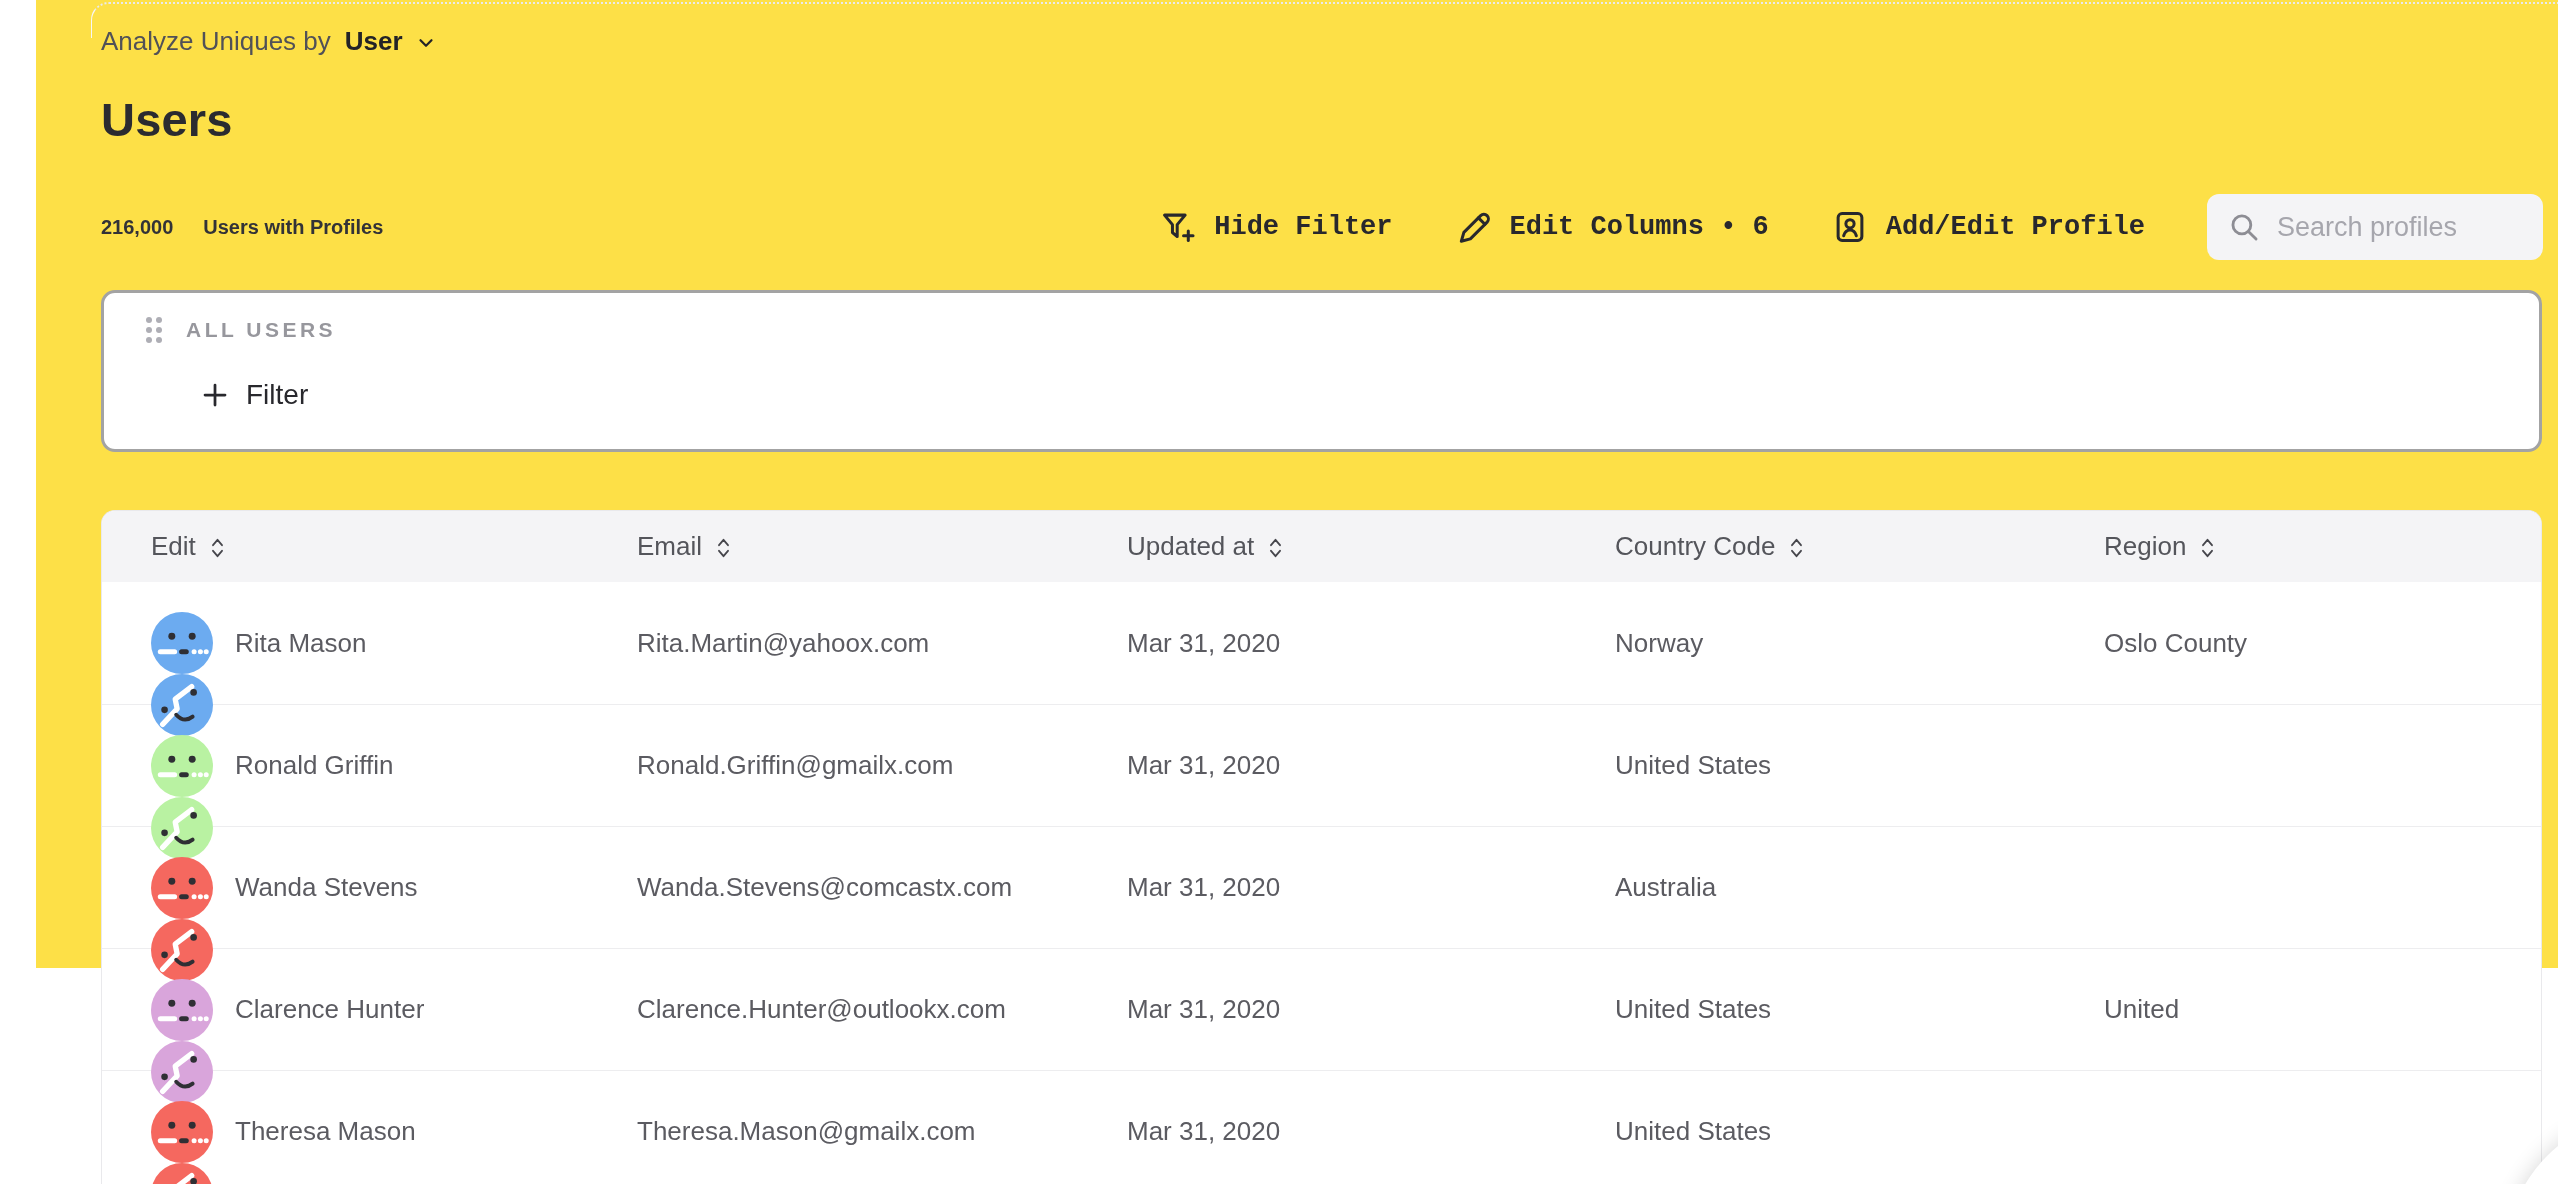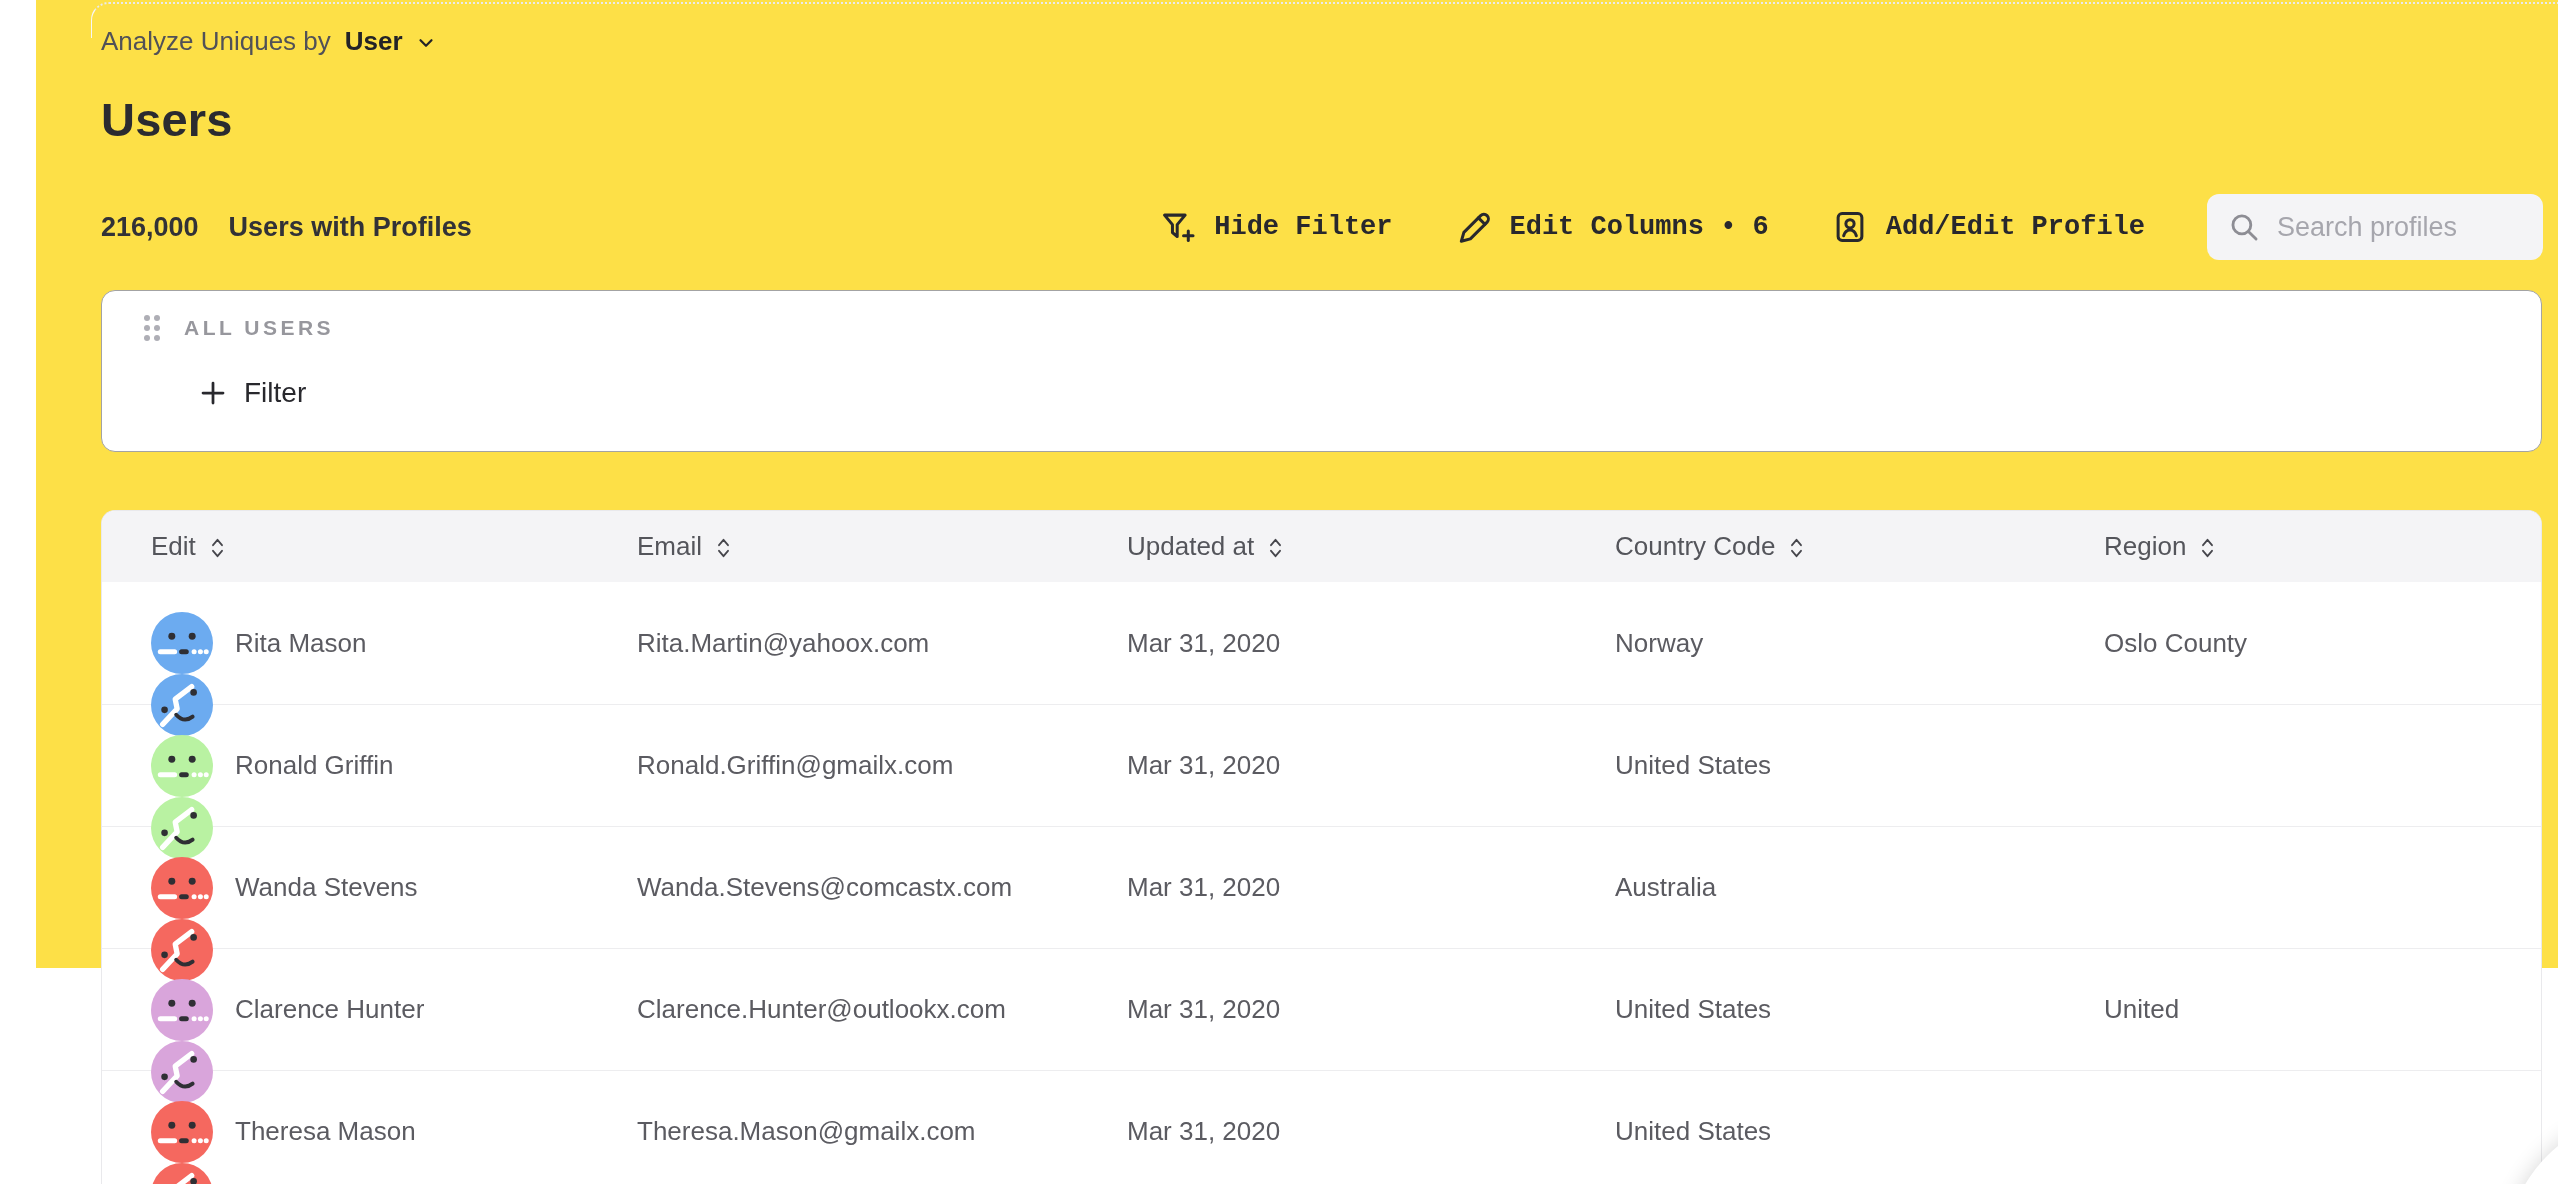--- a/index.html
+++ b/index.html
@@ -20,38 +20,38 @@
                  font-family:inherit; font-size:26px; font-weight:700; color:#232327; padding:0; }
   .analyze-btn svg { margin-top:3px; }
 
   
   .page-title { position:absolute; top:92px; left:65px; font-size:47px; font-weight:700; color:#2b2b30;
                 letter-spacing:0.2px; }
 
   
   .stats-row { position:absolute; top:192px; left:65px; right:51px; height:70px;
                display:flex; align-items:center; justify-content:space-between; }
-  .count-group { display:flex; align-items:center; gap:30px; font-size:27px; color:#323237; }
+  .count-group { display:flex; align-items:center; gap:30px; font-size:20px; color:#323237; }
   .count-number { font-weight:700; }
   .count-label  { font-weight:600; }
 
   .toolbar { display:flex; align-items:center; gap:62px; }
   .tool-btn { display:flex; align-items:center; gap:17px; background:none; border:none; cursor:pointer;
               font-family:Liberation Mono, monospace; font-size:27px; font-weight:600; color:#28282d; padding:0; white-space:nowrap; }
   .tool-btn svg { flex:0 0 auto; }
 
   .search-pill { display:flex; align-items:center; gap:16px; width:336px; height:66px;
                  background:#f4f4f6; border-radius:12px; padding:0 20px; }
   .search-pill input { flex:1; min-width:0; border:none; outline:none; background:transparent;
                        font-family:inherit; font-size:27px; color:#3a3a3f; }
   .search-pill input::placeholder { color:#a6a6ad; }
 
   
   .filter-card { position:absolute; top:290px; left:65px; width:2441px; height:162px;
-                 border:1px solid #a3a3a3; border-radius:14px; background:#fff; }
+                 border:3px solid #a3a3a3; border-radius:14px; background:#fff; }
   .filter-head { position:absolute; top:24px; left:42px; display:flex; align-items:center; gap:24px; }
   .drag-handle { display:grid; grid-template-columns:6px 6px; grid-auto-rows:6px; gap:4px; cursor:grab; }
   .drag-handle i { width:6px; height:6px; border-radius:50%; background:#aeaeb5; }
   .group-label { font-size:21px; font-weight:700; letter-spacing:3.5px; color:#97979d; }
   .add-filter-btn { position:absolute; top:86px; left:96px; display:flex; align-items:center; gap:16px;
                     background:none; border:none; cursor:pointer; font-family:inherit; font-size:28px;
                     font-weight:500; color:#28282d; padding:0; }
 
   
   .table-card { position:absolute; top:510px; left:65px; width:2441px; height:700px;

